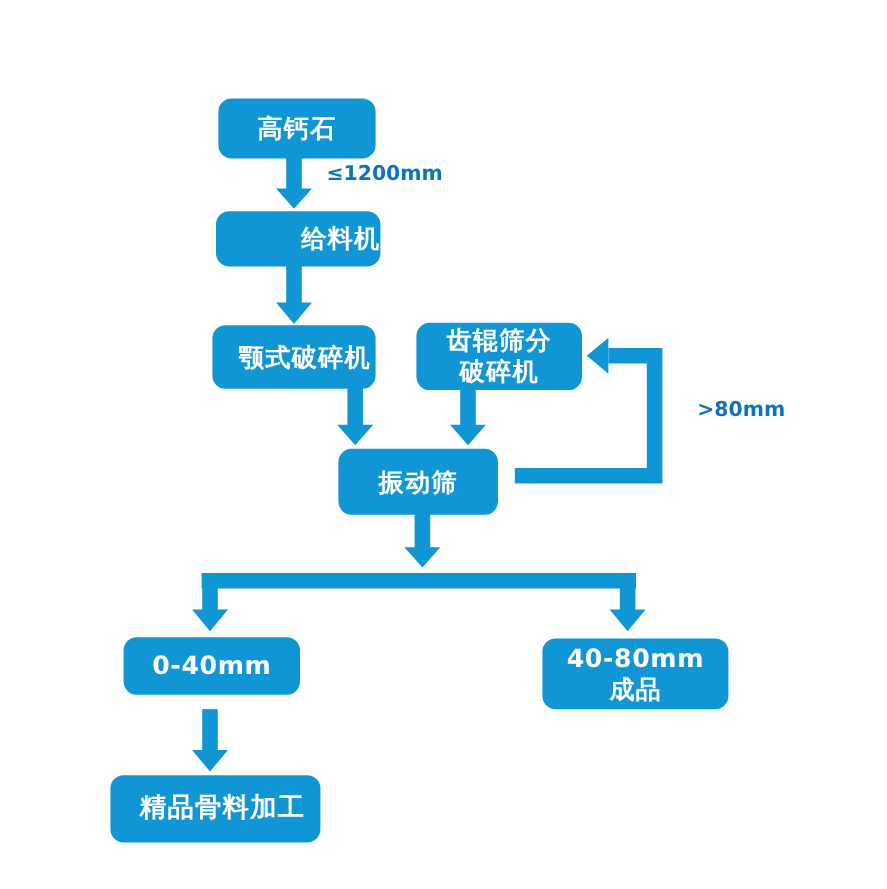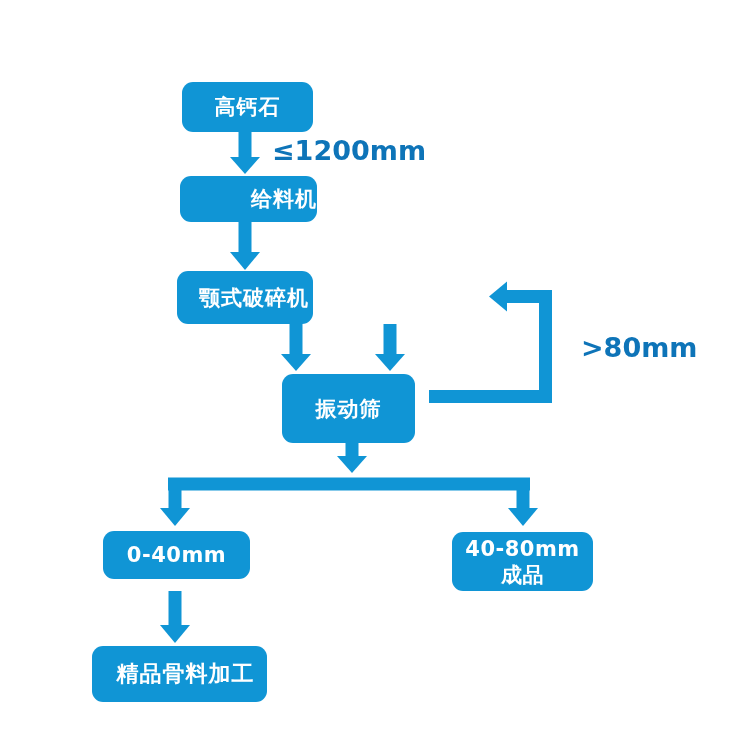--- a/index.html
+++ b/index.html
@@ -47,30 +47,30 @@
     justify-content: center;
     text-align: center;
     font-size: 21px;
     letter-spacing: 1px;
     line-height: 26px;
   }
   .node-source           { left: 182px; top: 58px;  width: 131px; height: 50px; }
   .node-feeder           { left: 180px; top: 152px; width: 137px; height: 46px; align-items: flex-end; }
   .node-jaw-crusher      { left: 177px; top: 247px; width: 136px; height: 53px; padding-left: 18px; }
   .node-roller-crusher   { left: 347px; top: 245px; width: 138px; height: 56px; }
-  .node-vibrating-screen { left: 282px; top: 350px; width: 133px; height: 69px; }
+  .node-vibrating-screen { left: 282px; top: 350px; width: 133px; height: 55px; }
   .node-product-0-40     { left: 103px; top: 507px; width: 147px; height: 48px; letter-spacing: 0.5px; }
-  .node-product-40-80    { left: 452px; top: 508px; width: 141px; height: 59px; letter-spacing: 0.5px; }
+  .node-product-40-80    { left: 452px; top: 508px; width: 155px; height: 59px; letter-spacing: 0.5px; }
   .node-aggregate        { left: 92px;  top: 622px; width: 175px; height: 56px; font-size: 22px; padding-left: 12px; }
 
   .edge-label {
     position: absolute;
     color: var(--edge-label-text);
     font-weight: bold;
-    font-size: 27px;
+    font-size: 17px;
     white-space: nowrap;
   }
   .label-feed-size { left: 272px; top: 111px; }
   .label-oversize  { left: 581px; top: 308px; }
 </style>
 </head>
 <body>
 
 <div class="canvas">
 
@@ -125,20 +125,24 @@
   </div>
 
   <div class="node node-feeder">
     <span>给料机</span>
   </div>
 
   <div class="node node-jaw-crusher">
     <span>颚式破碎机</span>
   </div>
 
+  <div class="node node-roller-crusher">
+    <span>齿辊筛分</span>
+    <span>破碎机</span>
+  </div>
 
   <div class="node node-vibrating-screen">
     <span>振动筛</span>
   </div>
 
   <div class="node node-product-0-40">
     <span>0-40mm</span>
   </div>
 
   <div class="node node-product-40-80">

